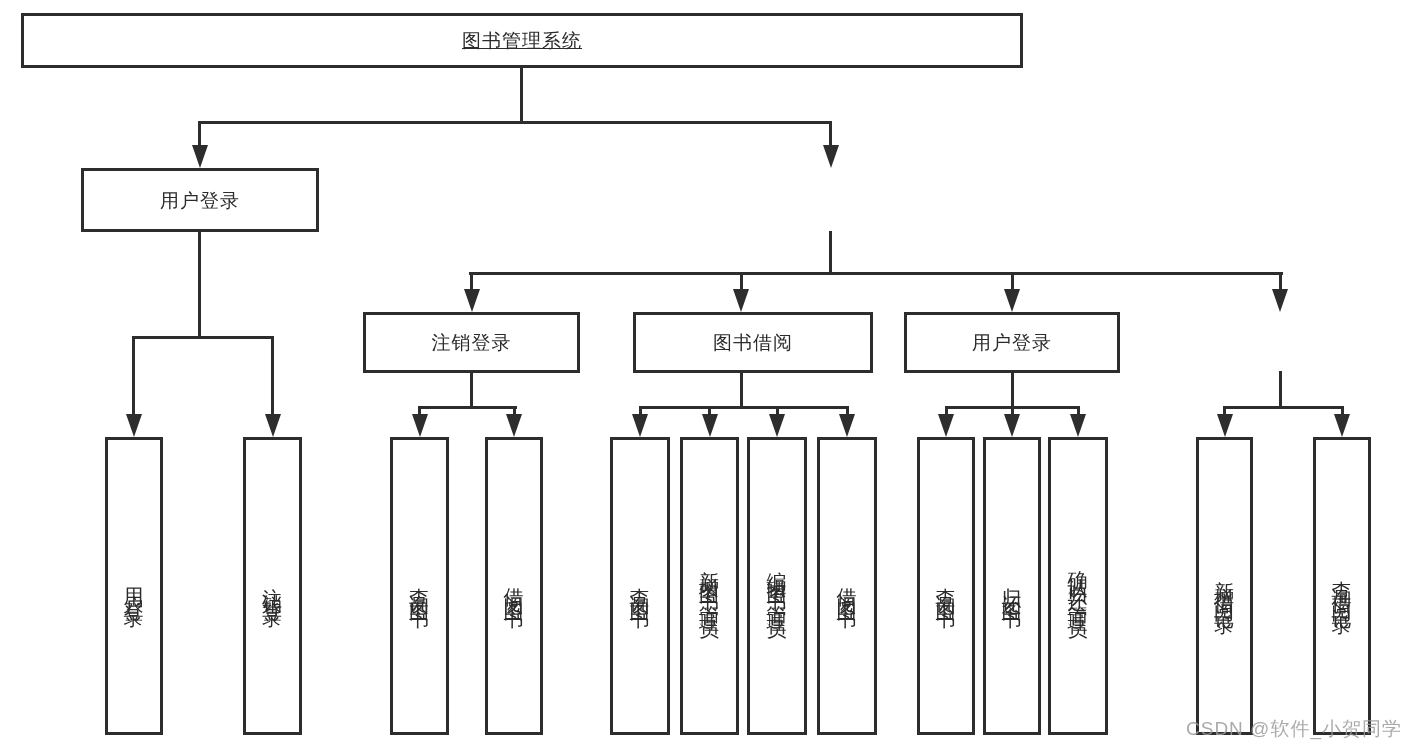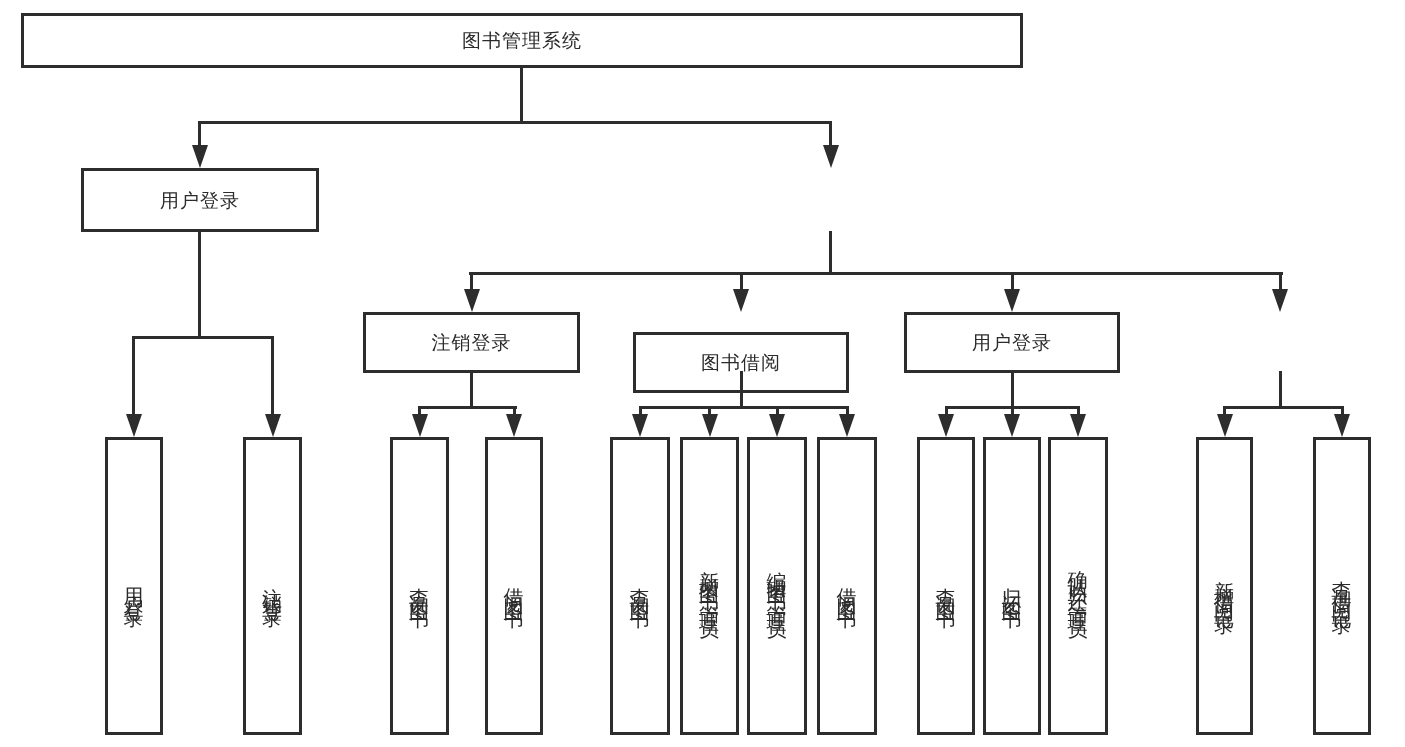--- a/index.html
+++ b/index.html
@@ -59,21 +59,21 @@
     opacity:.85;
     letter-spacing:1px;
     white-space:nowrap;
   }
 </style>
 </head>
 <body>
 
 <div class="canvas">
 
-  <div class="node" style="left:21px;top:13px;width:1002px;height:55px;">图书管理系统</div>
+  <div class="node" style="left:21px;top:13px;width:1002px;height:55px;text-decoration:underline;">图书管理系统</div>
 
   <div class="vline" style="left:520px;top:67px;height:57px;"></div>
   <div class="hline" style="left:198px;top:121px;width:634px;"></div>
   <div class="vline" style="left:198px;top:121px;height:27px;"></div>
   <div class="vline" style="left:829px;top:121px;height:27px;"></div>
   <div class="arrow" style="left:192px;top:145px;"></div>
   <div class="arrow" style="left:823px;top:145px;"></div>
 
   <div class="node" style="left:81px;top:168px;width:238px;height:64px;">用户登录</div>
 
@@ -89,21 +89,21 @@
   <div class="vline" style="left:470px;top:272px;height:22px;"></div>
   <div class="vline" style="left:740px;top:272px;height:22px;"></div>
   <div class="vline" style="left:1011px;top:272px;height:22px;"></div>
   <div class="vline" style="left:1279px;top:272px;height:22px;"></div>
   <div class="arrow" style="left:464px;top:289px;"></div>
   <div class="arrow" style="left:733px;top:289px;"></div>
   <div class="arrow" style="left:1004px;top:289px;"></div>
   <div class="arrow" style="left:1272px;top:289px;"></div>
 
   <div class="node" style="left:363px;top:312px;width:217px;height:61px;">注销登录</div>
-  <div class="node" style="left:633px;top:312px;width:216px;height:61px;margin-top:20px;">图书借阅</div>
+  <div class="node" style="left:633px;top:312px;width:240px;height:61px;">图书借阅</div>
   <div class="node" style="left:904px;top:312px;width:216px;height:61px;">用户登录</div>
 
   <div class="vline" style="left:470px;top:371px;height:38px;"></div>
   <div class="hline" style="left:418px;top:406px;width:99px;"></div>
   <div class="vline" style="left:418px;top:406px;height:12px;"></div>
   <div class="vline" style="left:513px;top:406px;height:12px;"></div>
   <div class="arrow" style="left:412px;top:414px;"></div>
   <div class="arrow" style="left:506px;top:414px;"></div>
 
   <div class="vline" style="left:740px;top:371px;height:38px;"></div>
@@ -144,14 +144,15 @@
   <div class="node leaf" style="left:747px;top:437px;width:60px;height:298px;">编辑图书（管理员）</div>
   <div class="node leaf" style="left:817px;top:437px;width:60px;height:298px;">借阅图书</div>
 
   <div class="node leaf" style="left:917px;top:437px;width:58px;height:298px;">查询图书</div>
   <div class="node leaf" style="left:983px;top:437px;width:58px;height:298px;">归还图书</div>
   <div class="node leaf" style="left:1048px;top:437px;width:60px;height:298px;">确认归还（管理员）</div>
 
   <div class="node leaf" style="left:1196px;top:437px;width:57px;height:298px;">新增借阅记录</div>
   <div class="node leaf" style="left:1313px;top:437px;width:58px;height:298px;">查询借阅记录</div>
 
+  <div class="watermark">CSDN @软件_小贺同学</div>
 
 </div>
 
 </body></html>

